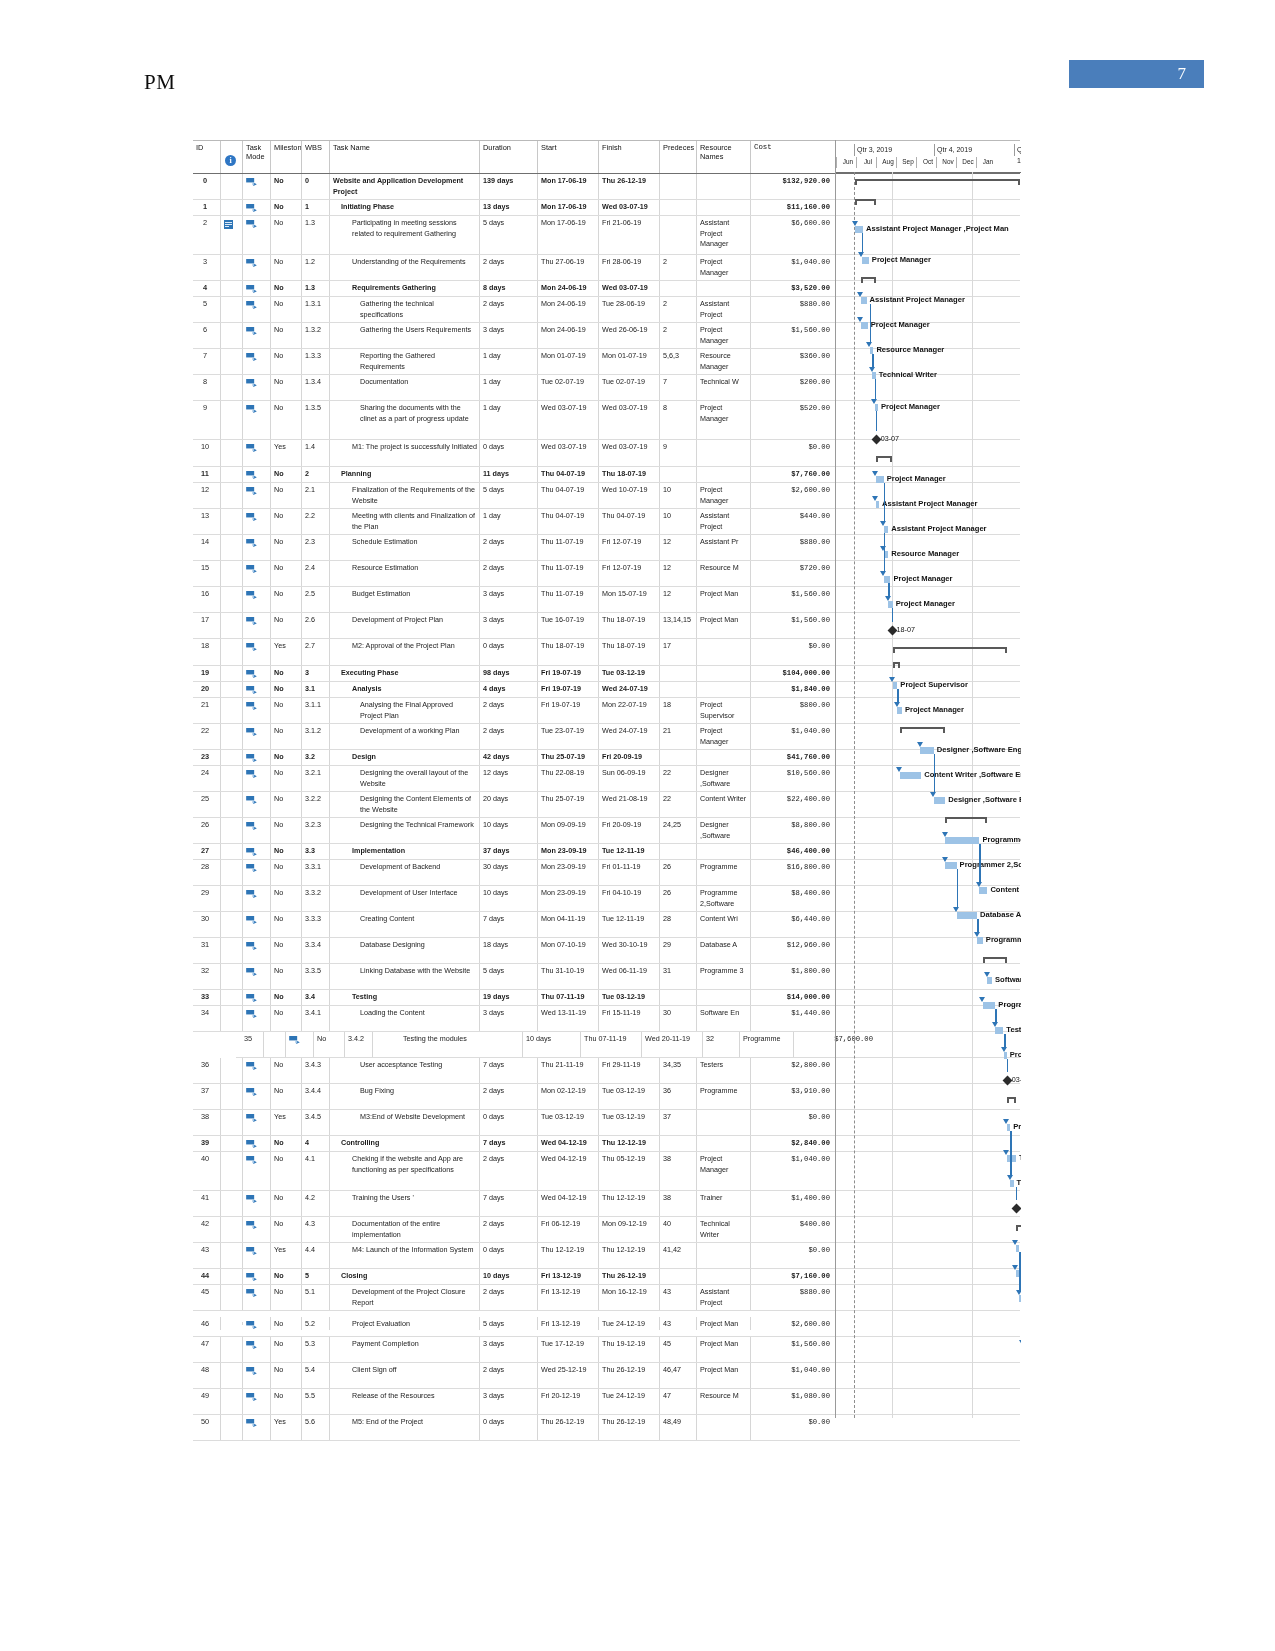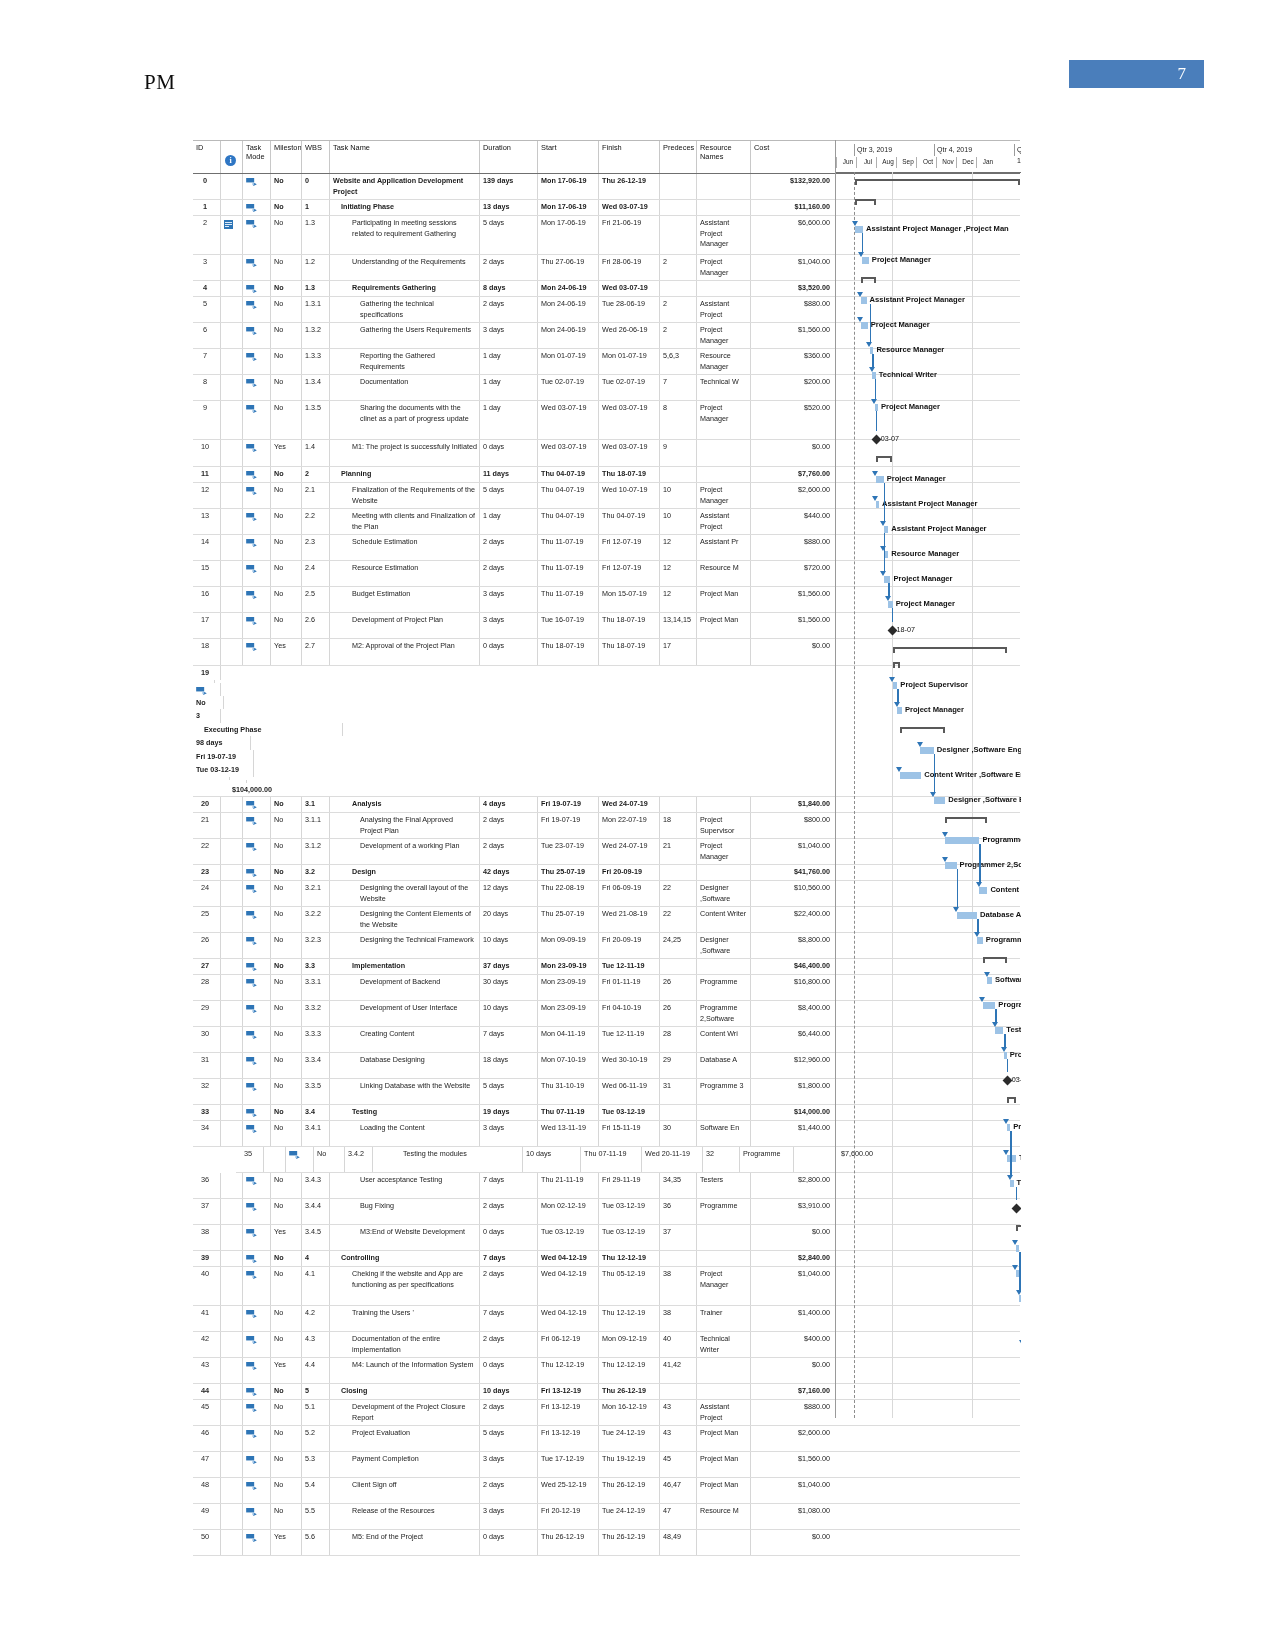--- a/index.html
+++ b/index.html
@@ -51,21 +51,21 @@
   .c-ind{width:22px;}
   .c-mode{width:28px;}
   .c-mile{width:31px;}
   .c-wbs{width:28px;}
   .c-name{width:150px;}
   .c-dur{width:58px;}
   .c-start{width:61px;}
   .c-fin{width:61px;}
   .c-pred{width:37px;}
   .c-res{width:54px;}
-  .c-cost{width:84px;}
+  .c-cost{width:84px;font-family:Liberation Mono, monospace;}
 
   .row{display:flex;border-bottom:1px solid #dcdcdc;background:#fff;}
   .cell{
     box-sizing:border-box;border-right:1px solid #d6d6d6;
     padding:2px 2px 1px 3px;line-height:10.5px;
     overflow:hidden;white-space:pre-wrap;word-break:break-word;
   }
   .cell:last-child{border-right:none;}
   .cell.c-id{text-align:center;padding-left:0;padding-right:3px;color:#2b2b2b;font-size:7.4px;}
   .cell.c-cost{text-align:right;padding-right:5px;}
@@ -483,21 +483,21 @@
         <div class="cell c-mile">Yes</div>
         <div class="cell c-wbs">2.7</div>
         <div class="cell c-name">M2: Approval of the Project Plan</div>
         <div class="cell c-dur">0 days</div>
         <div class="cell c-start">Thu 18-07-19</div>
         <div class="cell c-fin">Thu 18-07-19</div>
         <div class="cell c-pred">17</div>
         <div class="cell c-res"></div>
         <div class="cell c-cost">$0.00</div>
       </div>
-      <div class="row lvl1 summary" style="min-height: 15px; flex-direction: column;">
+      <div class="row lvl1 summary" style="min-height: 15px;">
         <div class="cell c-id">19</div>
         <div class="cell c-ind"></div>
         <div class="cell c-mode"><svg class="task-mode-icon" viewBox="0 0 12 9">
             <rect x="0" y="0" width="9" height="5" fill="#2e75b6"></rect>
             <path d="M8 5 L12 7 L8 9 Z" fill="#2e75b6"></path>
             <rect x="7" y="5" width="2" height="3" fill="#9dc3e6"></rect>
           </svg></div>
         <div class="cell c-mile">No</div>
         <div class="cell c-wbs">3</div>
         <div class="cell c-name">Executing Phase</div>
@@ -586,21 +586,21 @@
         <div class="cell c-mode"><svg class="task-mode-icon" viewBox="0 0 12 9">
             <rect x="0" y="0" width="9" height="5" fill="#2e75b6"></rect>
             <path d="M8 5 L12 7 L8 9 Z" fill="#2e75b6"></path>
             <rect x="7" y="5" width="2" height="3" fill="#9dc3e6"></rect>
           </svg></div>
         <div class="cell c-mile">No</div>
         <div class="cell c-wbs">3.2.1</div>
         <div class="cell c-name">Designing the overall layout of the Website</div>
         <div class="cell c-dur">12 days</div>
         <div class="cell c-start">Thu 22-08-19</div>
-        <div class="cell c-fin">Fri 06-09-19</div>
+        <div class="cell c-fin">Sun 06-09-19</div>
         <div class="cell c-pred">22</div>
         <div class="cell c-res">Designer ,Software</div>
         <div class="cell c-cost">$10,560.00</div>
       </div>
       <div class="row lvl3" style="min-height: 25px;">
         <div class="cell c-id">25</div>
         <div class="cell c-ind"></div>
         <div class="cell c-mode"><svg class="task-mode-icon" viewBox="0 0 12 9">
             <rect x="0" y="0" width="9" height="5" fill="#2e75b6"></rect>
             <path d="M8 5 L12 7 L8 9 Z" fill="#2e75b6"></path>
@@ -969,21 +969,21 @@
         <div class="cell c-mile">No</div>
         <div class="cell c-wbs">5.1</div>
         <div class="cell c-name">Development of the Project Closure Report</div>
         <div class="cell c-dur">2 days</div>
         <div class="cell c-start">Fri 13-12-19</div>
         <div class="cell c-fin">Mon 16-12-19</div>
         <div class="cell c-pred">43</div>
         <div class="cell c-res">Assistant Project</div>
         <div class="cell c-cost">$880.00</div>
       </div>
-      <div class="row lvl2" style="min-height: 25px;">
+      <div class="row lvl2" style="min-height: 25px; align-items: center;">
         <div class="cell c-id">46</div>
         <div class="cell c-ind"></div>
         <div class="cell c-mode"><svg class="task-mode-icon" viewBox="0 0 12 9">
             <rect x="0" y="0" width="9" height="5" fill="#2e75b6"></rect>
             <path d="M8 5 L12 7 L8 9 Z" fill="#2e75b6"></path>
             <rect x="7" y="5" width="2" height="3" fill="#9dc3e6"></rect>
           </svg></div>
         <div class="cell c-mile">No</div>
         <div class="cell c-wbs">5.2</div>
         <div class="cell c-name">Project Evaluation</div>

